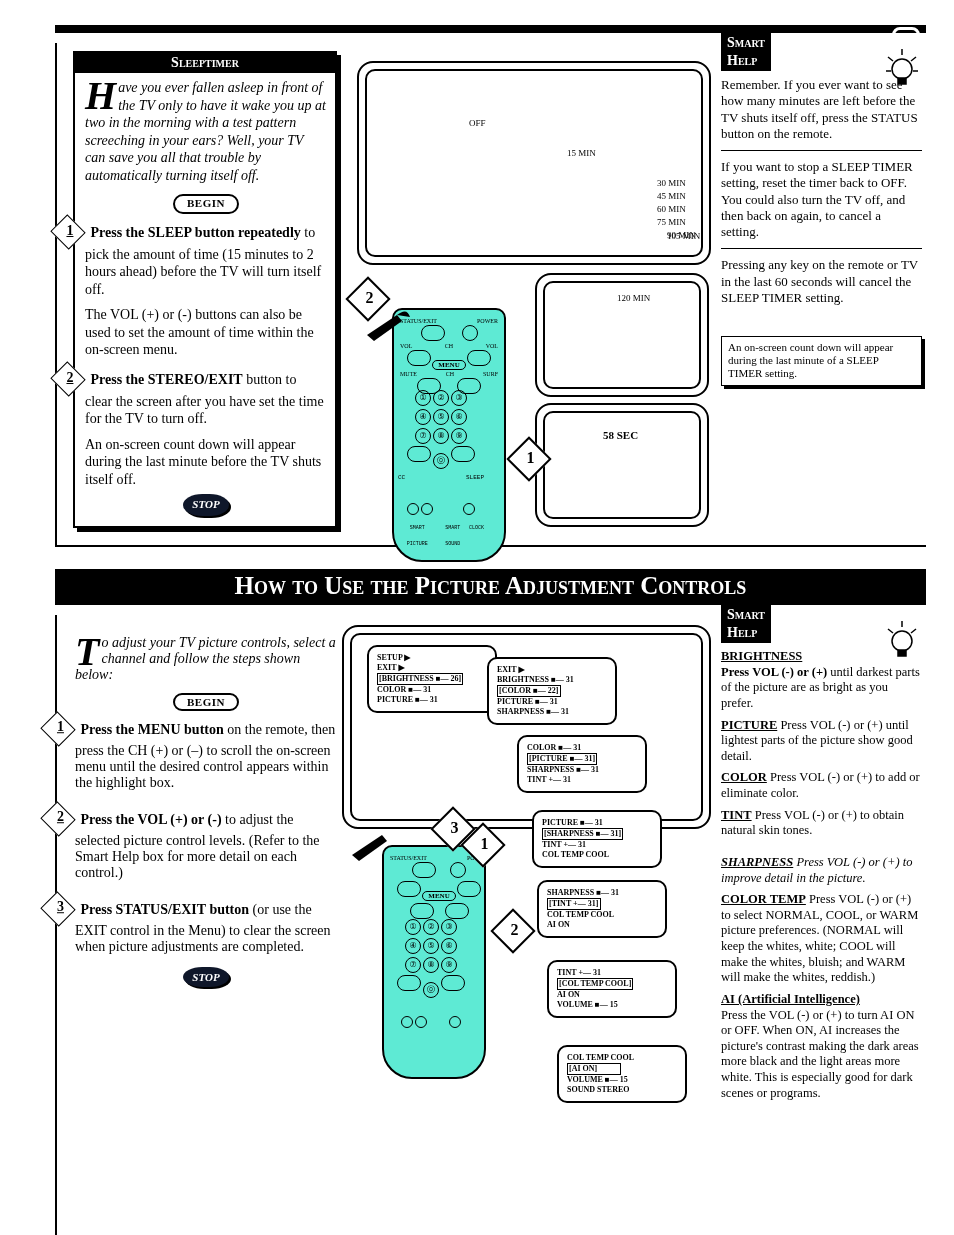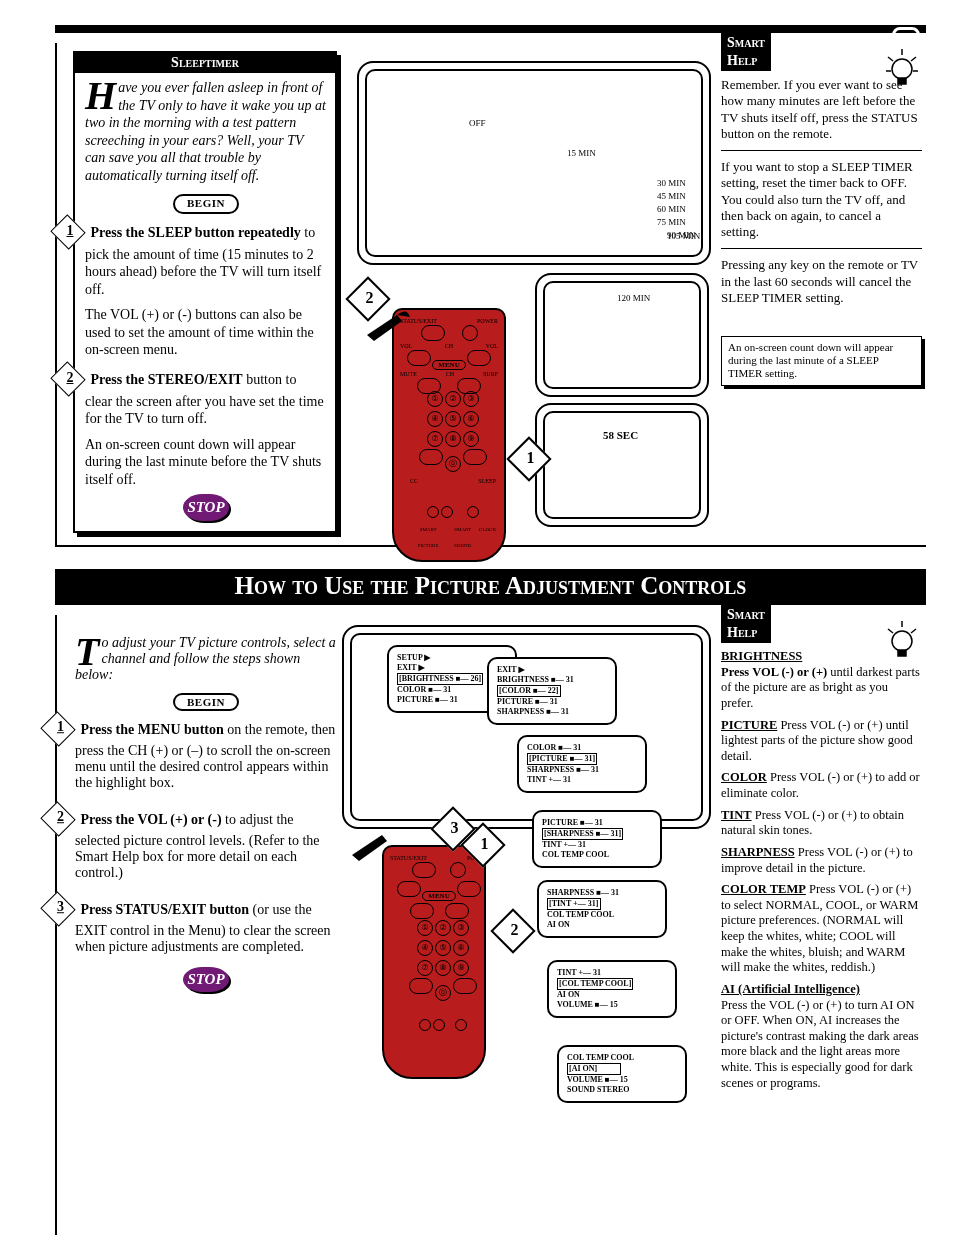--- a/index.html
+++ b/index.html
@@ -129,25 +129,25 @@
     transform: rotate(-45deg);
     font-weight: bold;
     font-size: 14px;
     text-decoration: underline;
   }
   .step-text { display: inline; }
   .stopbtn {
     display: block;
     width: 42px;
     margin: 6px auto 0 auto;
-    background: #701a75;
+    background: #0f172a;
     color: #fff;
     font-weight: bold;
     font-style: italic;
-    font-size: 15px;
+    font-size: 11px;
     text-align: center;
     border-radius: 50%/60%;
     padding: 4px 2px;
     box-shadow: 2px 2px 0 #000;
   }
   .smarthelp-head {
     display: flex;
     align-items: flex-start;
   }
   .smarthelp-title {
@@ -214,40 +214,41 @@
     top: 386px;
     font-size: 11px;
     font-weight: bold;
   }
   .remote {
     position: absolute;
     width: 110px;
     height: 250px;
     border: 2px solid #000;
     border-radius: 10px 10px 30px 30px;
-    background: #b91c1c;
+    background: #5eead4;
   }
   .remote-k {
     width: 14px;
     height: 14px;
     border: 1.5px solid #000;
     border-radius: 50%;
     display: inline-block;
     margin: 1px;
     font-size: 8px;
     text-align: center;
     line-height: 14px;
   }
   .remote-grid {
     position: absolute;
     top: 78px;
-    left: 16px;
+    left: 4px;
     width: 86px;
     text-align: center;
     line-height: 16px;
+    font-family: Liberation Mono, monospace;
   }
   .remote-top {
     position: absolute;
     top: 8px;
     left: 6px;
     width: 98px;
     font-size: 6px;
     text-align: center;
   }
   .remote-top .pill2 {
@@ -462,21 +463,21 @@
       </div>
       <div class="stopbtn" style="margin-top:12px;">STOP</div>
     </div>
 
     <div class="midcol">
 
       <div class="tv" style="left:5px; top:10px; width:365px; height:200px;">
           <div class="tv-inner"></div>
         </div>
 
-      <div class="menu-screen" style="left:30px; top:30px; width:110px;margin-left:20px;">
+      <div class="menu-screen" style="left:30px; top:30px; width:110px;">
         <div>SETUP        ▶</div>
         <div>EXIT         ▶</div>
         <div class="hl">[BRIGHTNESS ■— 26]</div>
         <div>COLOR     ■— 31</div>
         <div>PICTURE   ■— 31</div>
       </div>
       <div class="menu-screen" style="left:150px; top:42px; width:110px;">
         <div>EXIT         ▶</div>
         <div>BRIGHTNESS ■— 31</div>
         <div class="hl">[COLOR     ■— 22]</div>
@@ -560,21 +561,21 @@
       <div class="smarthelp-body" style="font-size:12.5px;">
         <div><span class="underline">BRIGHTNESS</span></div>
         <div><b>Press VOL (-) or (+)</b> until darkest parts of the picture are as bright as you prefer.</div>
 
         <div style="margin-top:6px;"><span class="underline">PICTURE</span><span>  Press VOL (-) or (+) until lightest parts of the picture show good detail.</span></div>
 
         <div style="margin-top:6px;"><span class="underline">COLOR</span><span>  Press VOL (-) or (+) to add or eliminate color.</span></div>
 
         <div style="margin-top:6px;"><span class="underline">TINT</span><span>  Press VOL (-) or (+) to obtain natural skin tones.</span></div>
 
-        <div style="margin-top:6px;"><span class="underline">SHARPNESS</span><span>  Press VOL (-) or (+) to improve detail in the picture.</span></div>
+        <div style="margin-top:16px;font-style:italic;"><span class="underline">SHARPNESS</span><span>  Press VOL (-) or (+) to improve detail in the picture.</span></div>
 
         <div style="margin-top:6px;"><span class="underline">COLOR TEMP</span><span>  Press VOL (-) or (+) to select NORMAL, COOL, or WARM picture preferences. (NORMAL will keep the whites, white; COOL will make the whites, bluish; and WARM will make the whites, reddish.)</span></div>
 
         <div style="margin-top:6px;"><span class="underline">AI (Artificial Intelligence)</span></div>
         <div>Press the VOL (-) or (+) to turn AI ON or OFF. When ON, AI increases the picture's contrast making the dark areas more black and the light areas more white. This is especially good for dark scenes or programs.</div>
       </div>
     </div>
   </div>
 
 </div>

